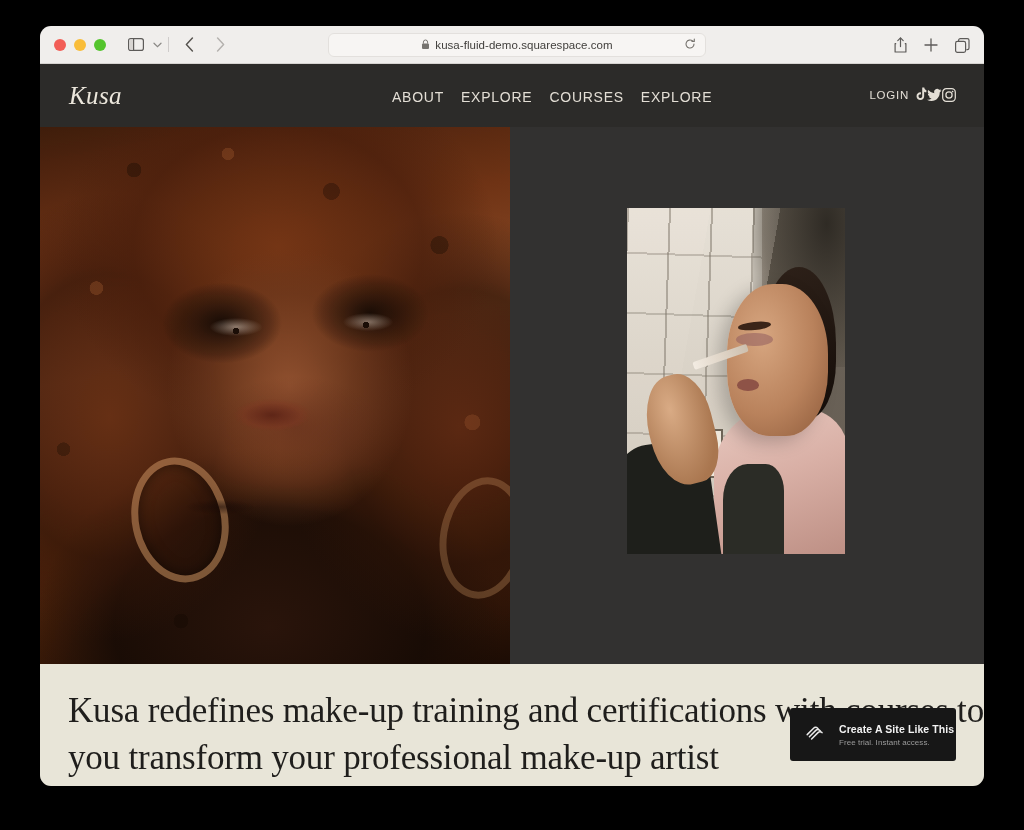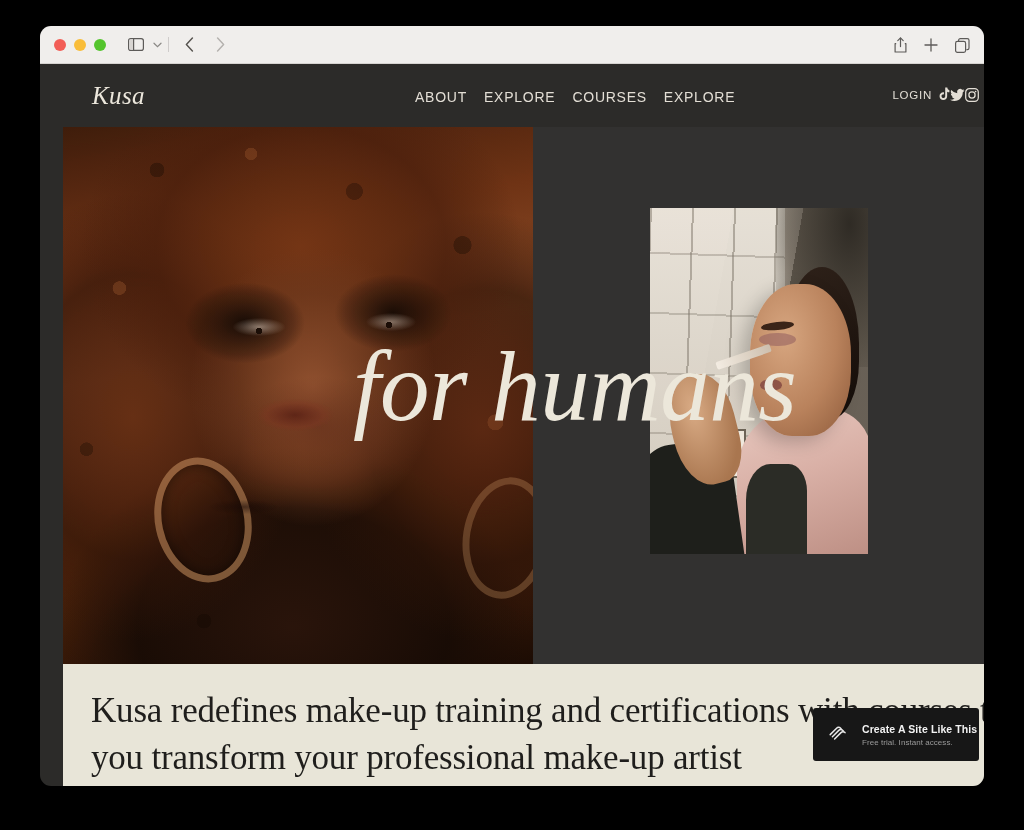--- a/index.html
+++ b/index.html
@@ -65,21 +65,20 @@
     position:absolute; right:14px; top:0; height:38px;
     display:flex; align-items:center; gap:17px;
   }
 
   
   .site{
     position:relative;
     width:100%; height:722px;
     background:#2c2b29;
     overflow:hidden;
-    margin-left:23px;
   }
 
   
   .site-header{
     position:relative; height:63px; width:100%;
     background:#2c2b29;
     display:flex; align-items:center;
   }
   .logo{
     position:absolute; left:29px; top:18px;
@@ -373,20 +372,35 @@
       <svg width="9" height="15" viewBox="0 0 9 15">
           <path d="M7.4 1 L1.4 7.5 L7.4 14" fill="none" stroke="#56534f" stroke-width="1.45" stroke-linecap="round" stroke-linejoin="round"></path>
         </svg>
     </span>
     <span class="tb-icon nav-fwd">
       <svg width="9" height="15" viewBox="0 0 9 15">
           <path d="M1.6 1 L7.6 7.5 L1.6 14" fill="none" stroke="#b4b1ae" stroke-width="1.45" stroke-linecap="round" stroke-linejoin="round"></path>
         </svg>
     </span>
 
+    <div class="urlbar">
+      <span class="lock-icon">
+        <svg width="9" height="11" viewBox="0 0 9 11">
+          <path d="M2.4 4.6 V3.1 a2.1 2.1 0 0 1 4.2 0 V4.6" fill="none" stroke="#76736f" stroke-width="1"></path>
+          <rect x="1" y="4.5" width="7" height="5.6" rx="1.1" fill="#76736f"></rect>
+        </svg>
+      </span>
+      <span class="url-text">kusa-fluid-demo.squarespace.com</span>
+      <span class="reload-icon">
+        <svg width="12" height="12" viewBox="0 0 12 12">
+          <path d="M10 6 A4 4 0 1 1 8.6 3" fill="none" stroke="#77746f" stroke-width="1.1" stroke-linecap="round"></path>
+          <path d="M10.3 1.1 L10.3 3.4 L8 3.4" fill="none" stroke="#77746f" stroke-width="1.1" stroke-linecap="round" stroke-linejoin="round"></path>
+        </svg>
+      </span>
+    </div>
 
     <div class="tb-right">
       <span class="tb-icon">
         <svg width="13" height="16" viewBox="0 0 13 16">
           <path d="M6.5 1 L6.5 9.6" fill="none" stroke="#5d5b59" stroke-width="1.2" stroke-linecap="round"></path>
           <path d="M3.8 3.6 L6.5 0.9 L9.2 3.6" fill="none" stroke="#5d5b59" stroke-width="1.2" stroke-linecap="round" stroke-linejoin="round"></path>
           <path d="M2.2 6.6 H1.1 V15 H11.9 V6.6 H10.8" fill="none" stroke="#5d5b59" stroke-width="1.2" stroke-linejoin="round"></path>
         </svg>
       </span>
       <span class="tb-icon">
@@ -461,21 +475,20 @@
           <div class="brow"></div>
           <div class="eyeshadow"></div>
           <div class="lips"></div>
           <div class="arm"></div>
           <div class="hand"></div>
           <div class="brush"></div>
         </div>
       </div>
 
       <div class="hero-title">
-        <div class="title-l2">for humans</div>
       </div>
 
     </div>
 
     <div class="intro">
       <div class="intro-text">Kusa redefines make-up training and certifications with courses to help you transform your professional make-up artist</div>
 
       <div class="sqsp-badge">
         <span>
           <svg width="24" height="24" viewBox="0 0 24 24" fill="none" stroke="#e9e9e9" stroke-width="1.5" stroke-linecap="round">

